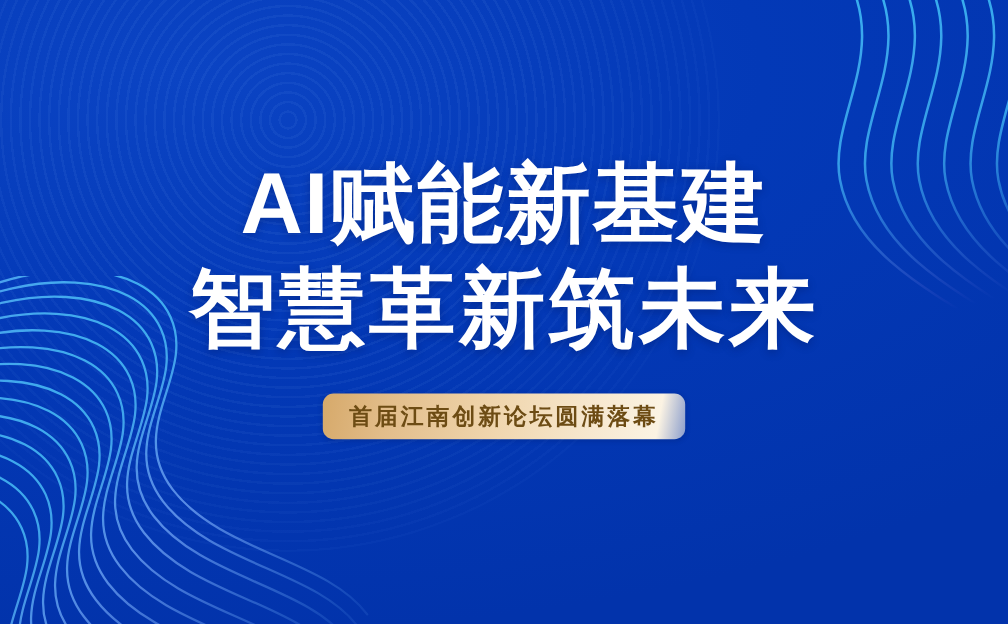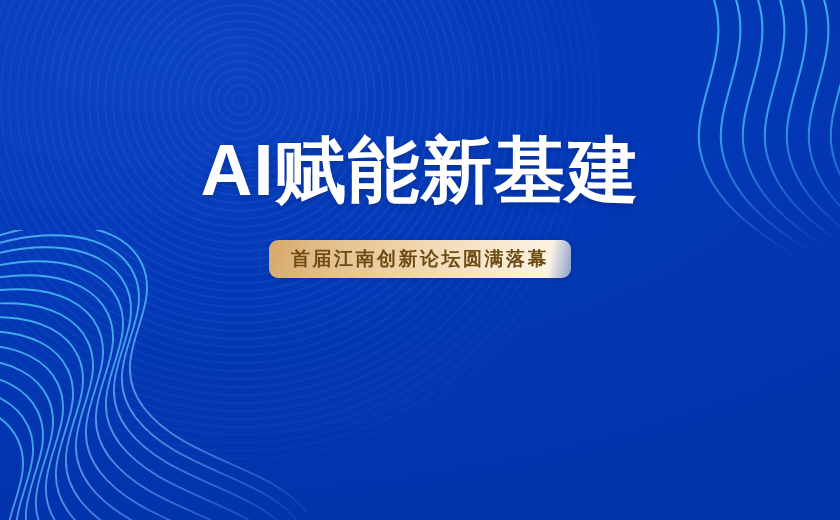--- a/index.html
+++ b/index.html
@@ -188,20 +188,21 @@
       <use href="#blobCurve" transform="translate(-90,126)"></use>
       <use href="#blobCurve" transform="translate(-100,140)"></use>
       <use href="#blobCurve" transform="translate(8,-14)"></use>
       <use href="#blobCurve" transform="translate(16,-26)"></use>
       <use href="#blobCurve" transform="translate(24,-36)"></use>
     </g>
   </svg>
 
   <div class="content">
     <div class="headline l1">AI赋能新基建</div>
+    <div class="headline l2">智慧革新筑未来</div>
 
     <div class="ribbon-wrap">
       <div class="ribbon">
         <span class="ribbon-text">首届江南创新论坛圆满落幕</span>
       </div>
     </div>
   </div>
 
 </div>
 

